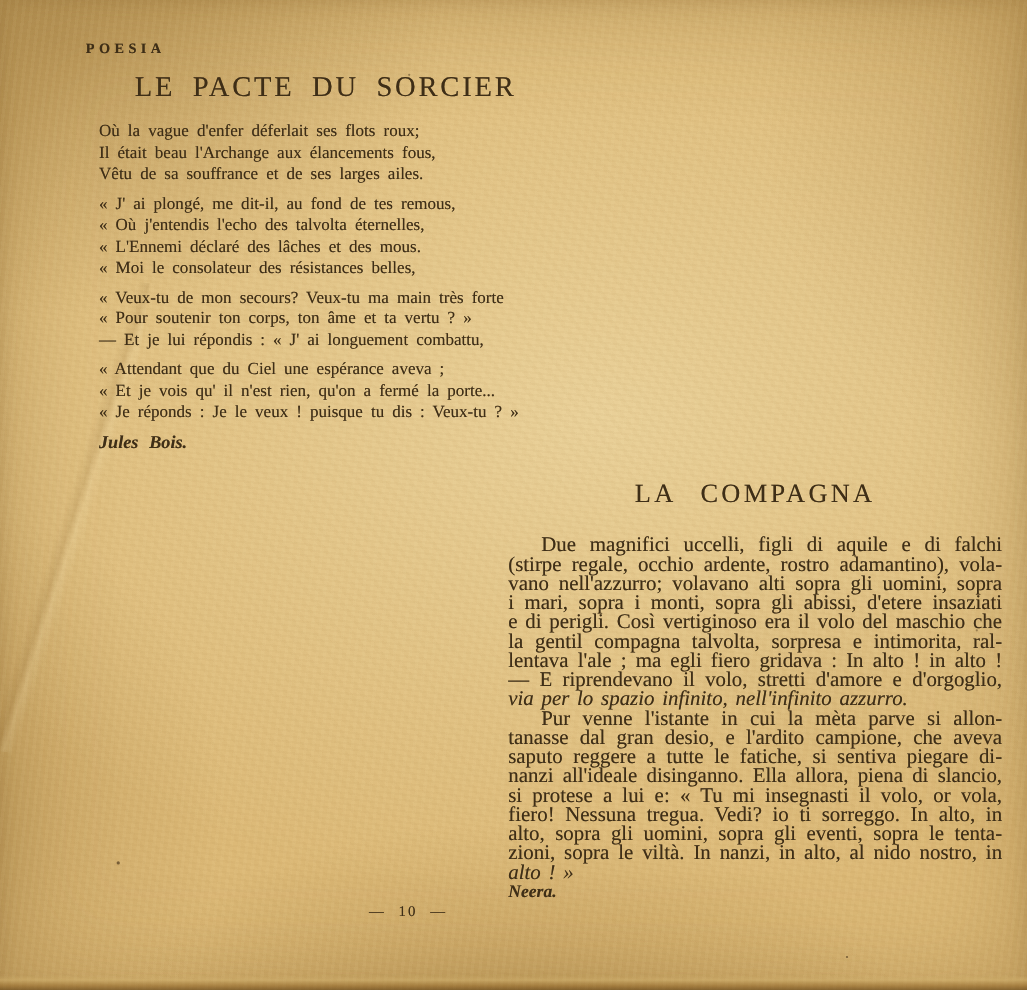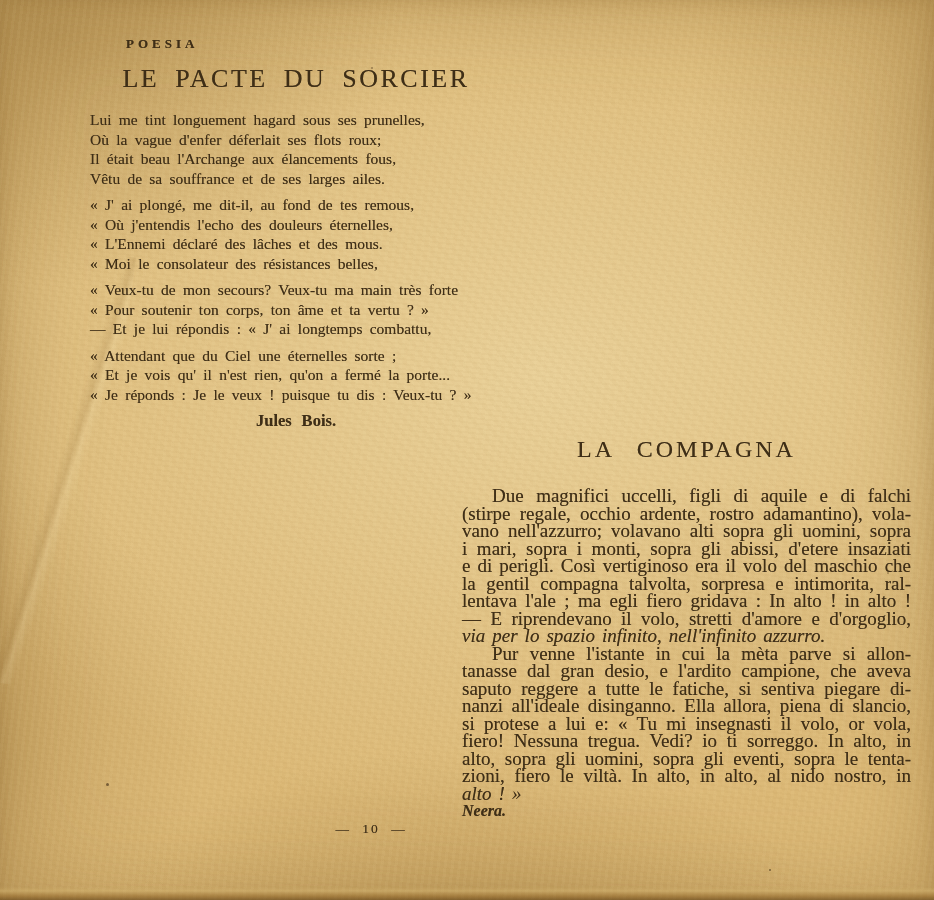--- a/index.html
+++ b/index.html
@@ -35,35 +35,34 @@
   .bottom-edge{
     position:absolute;left:0;right:0;bottom:0;height:13px;pointer-events:none;
     background:linear-gradient(to bottom, rgba(160,120,55,0) 0%, rgba(210,178,110,0.5) 30%, rgba(148,106,44,0.55) 70%, rgba(104,72,26,0.65) 100%);
   }
   .speck{position:absolute;width:3px;height:3px;border-radius:50%;background:#47331a;opacity:.65;}
 
   .kicker{
     position:absolute;left:78px;top:36px;
     font-size:13px;font-weight:bold;letter-spacing:4px;
     text-shadow:0 0 .5px rgba(62,46,23,.6);
-    margin-left:48px;
   }
 
   .poem{position:absolute;left:90px;top:64px;width:412px;}
   .poem-title{
     text-align:center;font-size:26px;line-height:30px;letter-spacing:2.5px;word-spacing:7px;
     margin:0 0 16px 0;text-shadow:0 0 .6px rgba(62,46,23,.55);white-space:nowrap;
   }
   .stanza{margin:0 0 7px 0;}
   .pline{
     font-size:15.5px;line-height:19.5px;word-spacing:.22em;white-space:nowrap;
     text-shadow:0 0 .5px rgba(62,46,23,.55);
   }
   .poem-author{
-    text-align:center;font-weight:bold;font-size:16.5px;line-height:20px;
+    text-align:left;font-style:italic;font-weight:bold;font-size:16.5px;line-height:20px;
     margin-top:3px;word-spacing:.35em;text-shadow:0 0 .5px rgba(62,46,23,.5);
   }
 
   .prose{position:absolute;left:462px;top:434px;width:449px;}
   .prose-title{
     text-align:center;font-size:24px;line-height:30px;letter-spacing:3px;word-spacing:14px;
     margin:0 0 23px 0;text-shadow:0 0 .6px rgba(62,46,23,.55);white-space:nowrap;
   }
   .jline{
     font-size:19px;line-height:17.5px;word-spacing:.12em;
@@ -89,41 +88,40 @@
 <div class="page">
   <div class="texture"></div>
   <div class="crease"></div>
 
   <div class="kicker">POESIA</div>
 
   <div class="poem">
     <div class="poem-title">LE PACTE DU SORCIER</div>
 
     <div class="stanza">
-      <div class="pline">Lui me tint longuement hagard sous ses prunelles,</div>
       <div class="pline">Où la vague d'enfer déferlait ses flots roux;</div>
       <div class="pline">Il était beau l'Archange aux élancements fous,</div>
       <div class="pline">Vêtu de sa souffrance et de ses larges ailes.</div>
     </div>
 
     <div class="stanza">
       <div class="pline">« J' ai plongé, me dit-il, au fond de tes remous,</div>
-      <div class="pline">« Où j'entendis l'echo des douleurs éternelles,</div>
+      <div class="pline">« Où j'entendis l'echo des talvolta éternelles,</div>
       <div class="pline">« L'Ennemi déclaré des lâches et des mous.</div>
       <div class="pline">« Moi le consolateur des résistances belles,</div>
     </div>
 
     <div class="stanza">
       <div class="pline">« Veux-tu de mon secours? Veux-tu ma main très forte</div>
       <div class="pline">« Pour soutenir ton corps, ton âme et ta vertu ? »</div>
-      <div class="pline">— Et je lui répondis : « J' ai longtemps combattu,</div>
+      <div class="pline">— Et je lui répondis : « J' ai longuement combattu,</div>
     </div>
 
     <div class="stanza">
-      <div class="pline">« Attendant que du Ciel une éternelles sorte ;</div>
+      <div class="pline">« Attendant que du Ciel une espérance aveva ;</div>
       <div class="pline">« Et je vois qu' il n'est rien, qu'on a fermé la porte...</div>
       <div class="pline">« Je réponds : Je le veux ! puisque tu dis : Veux-tu ? »</div>
     </div>
 
     <div class="poem-author">Jules Bois.</div>
   </div>
 
   <div class="prose">
     <div class="prose-title">LA COMPAGNA</div>
 
@@ -140,21 +138,21 @@
     </div>
 
     <div>
       <div class="jline indent">Pur venne l'istante in cui la mèta parve si allon-</div>
       <div class="jline">tanasse dal gran desio, e l'ardito campione, che aveva</div>
       <div class="jline">saputo reggere a tutte le fatiche, si sentiva piegare di-</div>
       <div class="jline">nanzi all'ideale disinganno. Ella allora, piena di slancio,</div>
       <div class="jline">si protese a lui e: « Tu mi insegnasti il volo, or vola,</div>
       <div class="jline">fiero! Nessuna tregua. Vedi? io ti sorreggo. In alto, in</div>
       <div class="jline">alto, sopra gli uomini, sopra gli eventi, sopra le tenta-</div>
-      <div class="jline">zioni, fiero le viltà. In alto, in alto, al nido nostro, in</div>
+      <div class="jline">zioni, sopra le viltà. In nanzi, in alto, al nido nostro, in</div>
       <div class="jline end">alto ! »</div>
     </div>
 
     <div class="prose-author">Neera.</div>
   </div>
 
   <div class="folio">— 10 —</div>
 
   <div class="speck" style="left:106px;top:783px;"></div>
   <div class="speck" style="left:769px;top:869px;width:2px;height:2px;"></div>

